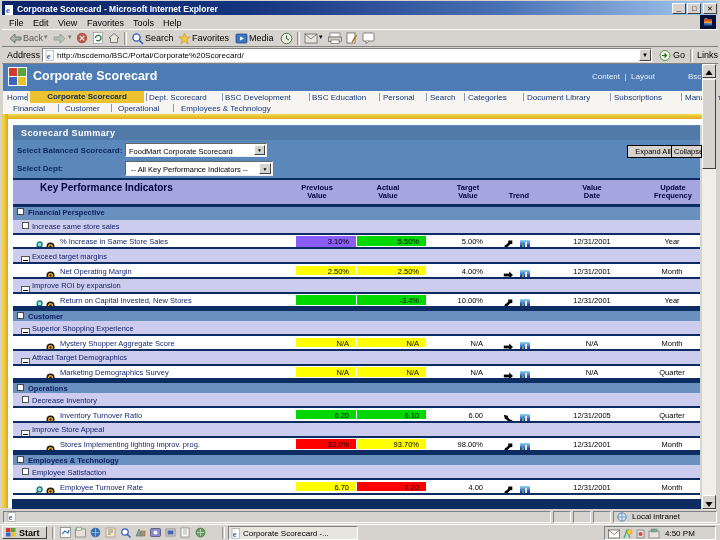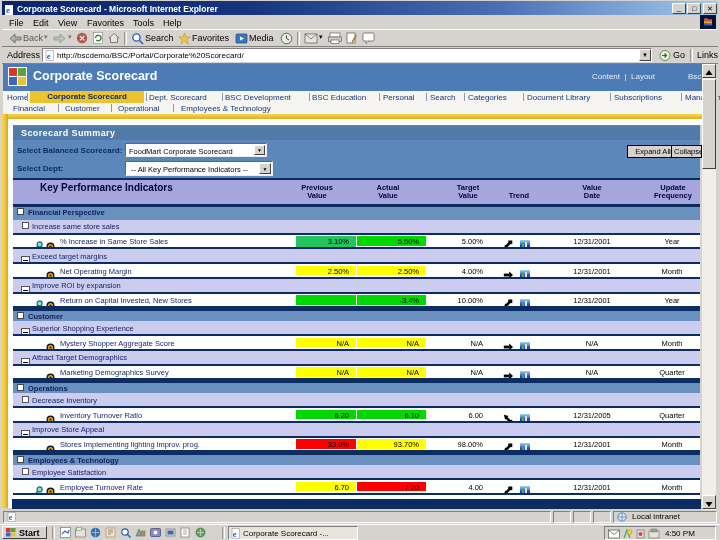--- a/index.html
+++ b/index.html
@@ -213,21 +213,21 @@
     <div class="abs" style="left: 34px; top: 236.5px; width: 9px; height: 9px;"><svg width="9" height="10">
         <circle cx="5.6" cy="3.4" r="2.5" fill="#8fe0e0" stroke="#0a6f6f" stroke-width="1.2"></circle>
         <line x1="3.8" y1="5.2" x2="1.2" y2="8.4" stroke="#0a6f6f" stroke-width="1.5"></line>
       </svg></div>
     <div class="abs" style="left: 46px; top: 236.5px; width: 9px; height: 9px;"><svg width="9" height="9">
         <circle cx="4.5" cy="4.5" r="4" fill="#1a1a1a"></circle>
         <circle cx="4.5" cy="4.5" r="2.6" fill="#e8a020"></circle>
         <circle cx="4.5" cy="4.5" r="1.1" fill="#1a1a1a"></circle>
       </svg></div>
     <div class="abs" style="left: 60px; top: 237px; font-size: 7.5px; color: rgb(23, 40, 111);">% Increase in Same Store Sales</div>
-    <div class="abs" style="left: 296px; top: 236px; width: 60px; height: 14px; background: #22c55e; font-size: 7.5px; color: rgb(0, 0, 0);">
+    <div class="abs" style="left: 296px; top: 236px; width: 60px; height: 14px; background: #8b5cf6; font-size: 7.5px; color: rgb(0, 0, 0);">
       <span style="position:absolute;right:7px;top:1px;">3.10%</span>
     </div>
     <div class="abs" style="left: 357px; top: 236px; width: 69px; height: 9.5px; background: rgb(0, 216, 0); font-size: 7.5px; color: rgb(0, 0, 0);">
       <span style="position:absolute;right:7px;top:1px;">5.50%</span>
     </div>
     <div class="abs" style="left: 423px; top: 237px; width: 60px; font-size: 7.5px; color: rgb(0, 0, 0);">
       <span style="position:absolute;right:0;top:0;">5.00%</span>
     </div>
     <div class="abs" style="left: 503px; top: 236px; width: 11px; height: 10px;"><svg width="10" height="10">
         <rect x="5.3" y="0.5" width="4" height="3.6" fill="#000"></rect>

